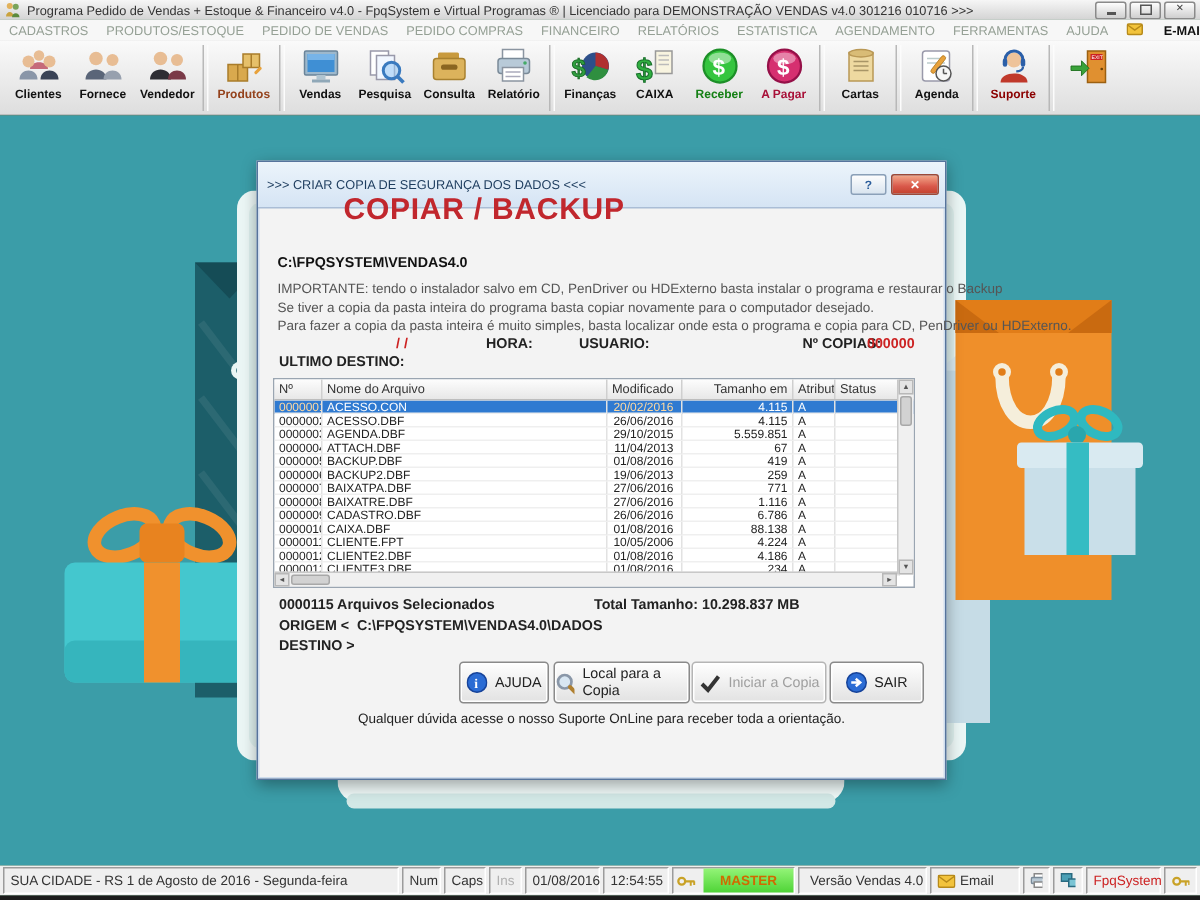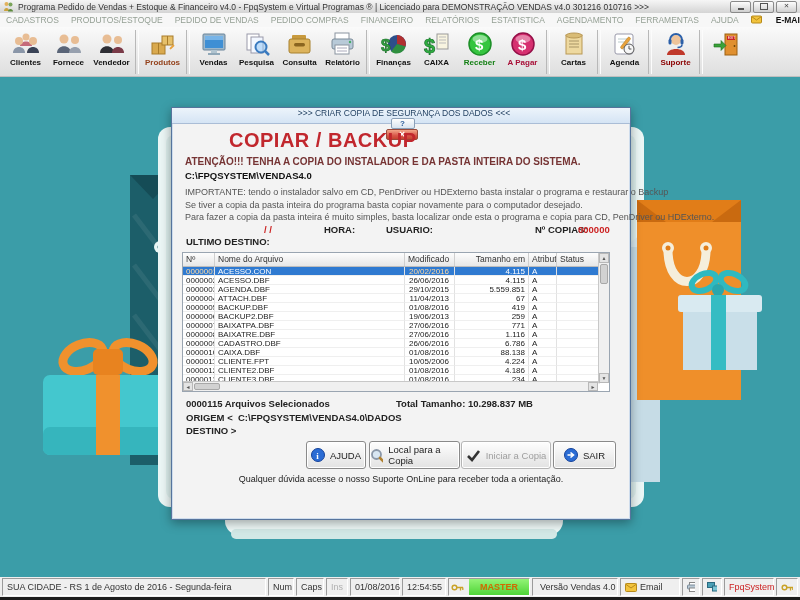--- a/index.html
+++ b/index.html
@@ -35,23 +35,23 @@
   .tbtn .tlabel{font-size:8px;font-weight:bold;color:#111;white-space:nowrap;}
   .tsep{width:2px;height:44px;border-left:1px solid #b8b8b8;border-right:1px solid #fcfcfc;margin:0 2px;}
 
   
   .desktop{position:absolute;left:0;top:77px;width:800px;height:500px;background:#3b9da8;overflow:hidden;}
   .deco{position:absolute;}
 
   
   .dlg{position:absolute;left:171px;top:107px;width:458px;height:411px;background:#f3f3f3;
     border:1px solid #56749c;box-shadow:0 0 0 1px #cfdded inset,0 3px 10px rgba(0,0,0,.35);z-index:10;}
-  .dlg-titlebar{position:absolute;left:0;top:0;right:0;height:16px;
+  .dlg-titlebar{position:absolute;left:0;top:0;right:0;height:31px;
     background:linear-gradient(#ecf4fb,#d5e4f4);border-bottom:1px solid #aabdd6;
-    display:flex;align-items:center;font-size:8.5px;color:#1d3c5e;padding-left:6px;box-sizing:border-box;flex-direction:column;}
+    display:flex;align-items:center;font-size:8.5px;color:#1d3c5e;padding-left:6px;box-sizing:border-box;}
   .dlg-titlebar .spacer{flex:1;}
   .dlg-help{width:22px;height:12px;border:1px solid #8ba0b8;border-radius:2px;
     background:linear-gradient(#fdfdfd,#d9e4ef);color:#2b5d9b;font-weight:bold;font-size:8px;
     display:flex;align-items:center;justify-content:center;margin-right:3px;}
   .dlg-close{width:30px;height:12px;border:1px solid #9a4a3a;border-radius:2px;
     background:linear-gradient(#f3a88a,#d9584a 60%,#c4432f);color:#fff;font-weight:bold;font-size:8px;
     display:flex;align-items:center;justify-content:center;margin-right:4px;}
   .dlg .abs{position:absolute;white-space:nowrap;}
   .dlg-heading{left:13px;top:21px;font-size:20px;font-weight:bold;color:#c1272d;letter-spacing:.5px;margin-left:44px;}
   .dlg-warning{left:13px;top:48px;font-size:10px;font-weight:bold;color:#763434;}
@@ -405,21 +405,20 @@
 
     <div class="dlg" style="left:171px;top:30px;">
       <div class="dlg-titlebar">
         <span>&gt;&gt;&gt; CRIAR COPIA DE SEGURANÇA DOS DADOS &lt;&lt;&lt;</span>
         <span class="spacer"></span>
         <span class="dlg-help">?</span>
         <span class="dlg-close">✕</span>
       </div>
 
       <div class="abs dlg-heading">COPIAR / BACKUP</div>
-      <div class="abs dlg-warning">ATENÇÃO!!!  TENHA A COPIA DO  INSTALADOR  E  DA PASTA INTEIRA DO  SISTEMA.</div>
       <div class="abs dlg-syspath">C:\FPQSYSTEM\VENDAS4.0</div>
       <div class="abs dlg-instr">
         <div>IMPORTANTE: tendo o instalador salvo em CD, PenDriver ou HDExterno basta instalar o programa e restaurar o Backup</div>
         <div>Se tiver a copia da pasta inteira do programa basta copiar novamente para o computador desejado.</div>
         <div>Para fazer a copia da pasta inteira é muito simples, basta localizar onde esta o programa e copia para CD, PenDriver ou HDExterno.</div>
       </div>
 
       <span class="abs meta" style="left:14px;top:116px;margin-top:33px;">COPIA ANTERIOR:</span>
       <span class="abs meta m-red" style="left:92px;top:116px;">/ /</span>
       <span class="abs meta" style="left:152px;top:116px;">HORA:</span>

